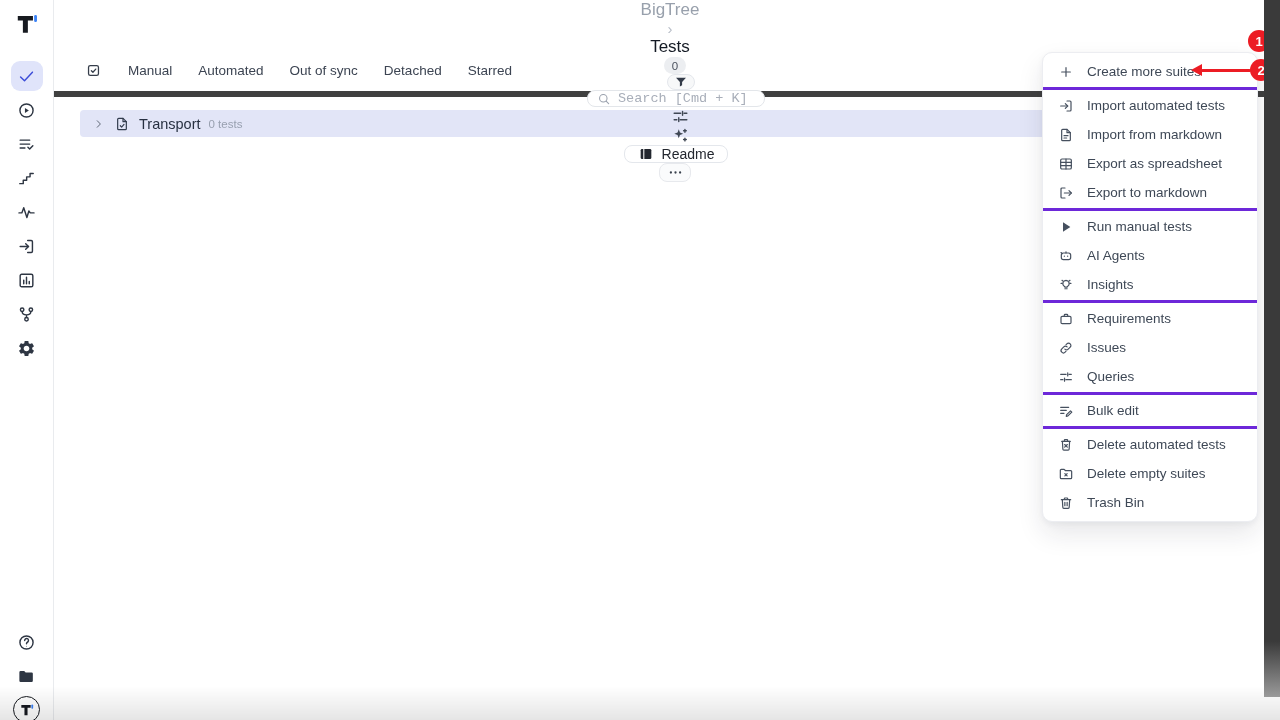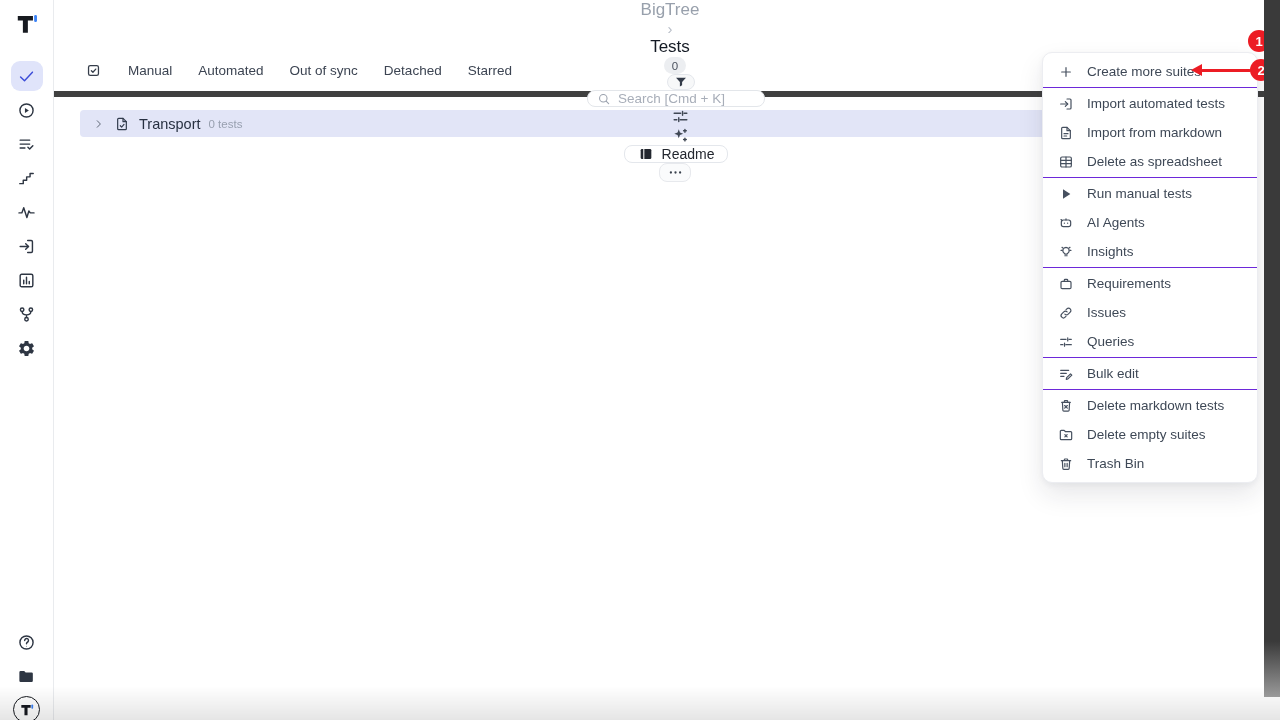--- a/index.html
+++ b/index.html
@@ -30,21 +30,21 @@
                 padding:2.5px 8px; border-radius:10px; font-weight:500; }
   .icon-btn { display:flex; align-items:center; justify-content:center; cursor:pointer; }
   .filter-btn { width:28px; height:28px; margin-left:22px; border:1px solid #e4e7ec;
                 background:#f7f8f9; border-radius:8px; color:#333b48; }
   .filter-btn svg { width:14px; height:14px; }
   .search-box { margin-left:12px; width:178px; height:29px; border:1px solid #e3e6ea;
                 border-radius:8px; background:#fff; display:flex; align-items:center;
                 padding:0 9px; gap:7px; color:#9aa1ad; }
   .search-box svg { width:14px; height:14px; flex:none; }
   .search-box input { border:none; outline:none; width:100%; font-size:13.5px;
-                      font-family:Liberation Sans, sans-serif; color:#39404c; background:transparent; }
+                      font-family:Liberation Mono, monospace; color:#39404c; background:transparent; }
   .search-box input::placeholder { color:#a8aeb9; }
   .hdr-ico { margin-left:21px; color:#3f4754; }
   .hdr-ico svg { width:19px; height:19px; }
   .hdr-spacer { flex:1; }
   .test-btn { height:30px; border-radius:0; background:#6466e9; display:flex;
               align-items:stretch; color:#fff; cursor:pointer; overflow:hidden; }
   .test-btn-main { display:flex; align-items:center; gap:7px; padding:0 15px 0 13px;
                    font-size:14px; font-weight:600; }
   .test-btn-main svg { width:15px; height:15px; }
   .test-btn-divider { width:1px; background:rgba(255,255,255,.28); margin:5px 0; }
@@ -72,21 +72,21 @@
   .suite-row .chev { color:#525b6a; display:flex; } .suite-row .chev svg { width:12px; height:12px; }
   .suite-row .ficon { color:#323c4d; display:flex; } .suite-row .ficon svg { width:16px; height:16px; }
   .suite-name { font-size:14.5px; color:#273041; font-weight:500; }
   .suite-meta { font-size:11.5px; color:#98a0b0; margin-left:-1px; }
 
   
   .menu { position:absolute; left:988px; top:52px; width:216px; background:#fff;
           border:1px solid #ecedf1; border-radius:10px; padding:3px 0;
           box-shadow:0 12px 26px rgba(25,31,50,.10), 0 2px 6px rgba(25,31,50,.05); z-index:20; }
   .menu-group { padding:1px 0; }
-  .menu-group + .menu-group { border-top:1px solid #6d28d9; }
+  .menu-group + .menu-group { border-top:3px solid #6d28d9; }
   .menu-item { height:29px; display:flex; align-items:center; gap:13px; padding:0 15px;
                font-size:13.5px; color:#3e4856; cursor:pointer; }
   .menu-item .mi-icon { color:#46505f; display:flex; flex:none; }
   .menu-item .mi-icon svg { width:16px; height:16px; }
 
   
   .ann-badge { position:absolute; width:22px; height:22px; border-radius:50%;
                color:#fff; font-size:13px; font-weight:700; display:flex; align-items:center;
                justify-content:center; z-index:40; }
   .ann-arrow-shaft { position:absolute; height:3.5px; border-radius:2px; z-index:40; }
@@ -362,21 +362,31 @@
           </span>
                      <span>Import from markdown</span>
         </div>
         <div class="menu-item">
           <span class="mi-icon">
             <svg viewBox="0 0 24 24" width="100%" height="100%" style="display:block">
               <rect x="4" y="4.5" width="16" height="15" rx="2" fill="none" stroke="currentColor" stroke-width="1.8" stroke-linecap="round" stroke-linejoin="round"></rect>
               <path d="M4 9.5h16M4 14.5h16M12 4.5v15" fill="none" stroke="currentColor" stroke-width="1.8" stroke-linecap="round" stroke-linejoin="round"></path>
             </svg>
           </span>
-                     <span>Delete as spreadsheet</span>
+                     <span>Export as spreadsheet</span>
+        </div>
+        <div class="menu-item">
+          <span class="mi-icon">
+            <svg viewBox="0 0 24 24" width="100%" height="100%" style="display:block">
+              <path d="M10.5 4.5H6A1.5 1.5 0 0 0 4.5 6v12A1.5 1.5 0 0 0 6 19.5h4.5" fill="none" stroke="currentColor" stroke-width="1.8" stroke-linecap="round" stroke-linejoin="round"></path>
+              <path d="M9.5 12H20" fill="none" stroke="currentColor" stroke-width="1.8" stroke-linecap="round" stroke-linejoin="round"></path>
+              <path d="M16.5 8.5L20 12l-3.5 3.5" fill="none" stroke="currentColor" stroke-width="1.8" stroke-linecap="round" stroke-linejoin="round"></path>
+            </svg>
+          </span>
+                     <span>Export to markdown</span>
         </div>
       </div>
       <div class="menu-group">
         <div class="menu-item">
           <span class="mi-icon">
             <svg viewBox="0 0 24 24" width="100%" height="100%" style="display:block">
               <path d="M7.5 5l11 7-11 7z" fill="currentColor"></path>
             </svg>
           </span>
                      <span>Run manual tests</span>
@@ -444,21 +454,21 @@
       </div>
       <div class="menu-group">
         <div class="menu-item">
           <span class="mi-icon">
             <svg viewBox="0 0 24 24" width="100%" height="100%" style="display:block">
               <path d="M5.5 6.5h13M9.5 6.5V5a1 1 0 0 1 1-1h3a1 1 0 0 1 1 1v1.5" fill="none" stroke="currentColor" stroke-width="1.8" stroke-linecap="round" stroke-linejoin="round"></path>
               <path d="M6.6 6.5l.7 11.9A1.5 1.5 0 0 0 8.8 19.8h6.4a1.5 1.5 0 0 0 1.5-1.4l.7-11.9" fill="none" stroke="currentColor" stroke-width="1.8" stroke-linecap="round" stroke-linejoin="round"></path>
               <path d="M10 11.3l4 4M14 11.3l-4 4" fill="none" stroke="currentColor" stroke-width="1.8" stroke-linecap="round" stroke-linejoin="round"></path>
             </svg>
           </span>
-                     <span>Delete markdown tests</span>
+                     <span>Delete automated tests</span>
         </div>
         <div class="menu-item">
           <span class="mi-icon">
             <svg viewBox="0 0 24 24" width="100%" height="100%" style="display:block">
               <path d="M3.5 6.5A1.5 1.5 0 0 1 5 5h4.2L11 6.8h8A1.5 1.5 0 0 1 20.5 8.3v9.2a1.5 1.5 0 0 1-1.5 1.5H5a1.5 1.5 0 0 1-1.5-1.5z" fill="none" stroke="currentColor" stroke-width="1.8" stroke-linecap="round" stroke-linejoin="round"></path>
               <path d="M10.3 11.4l3.4 3.4M13.7 11.4l-3.4 3.4" fill="none" stroke="currentColor" stroke-width="1.8" stroke-linecap="round" stroke-linejoin="round"></path>
             </svg>
           </span>
                      <span>Delete empty suites</span>
         </div>

